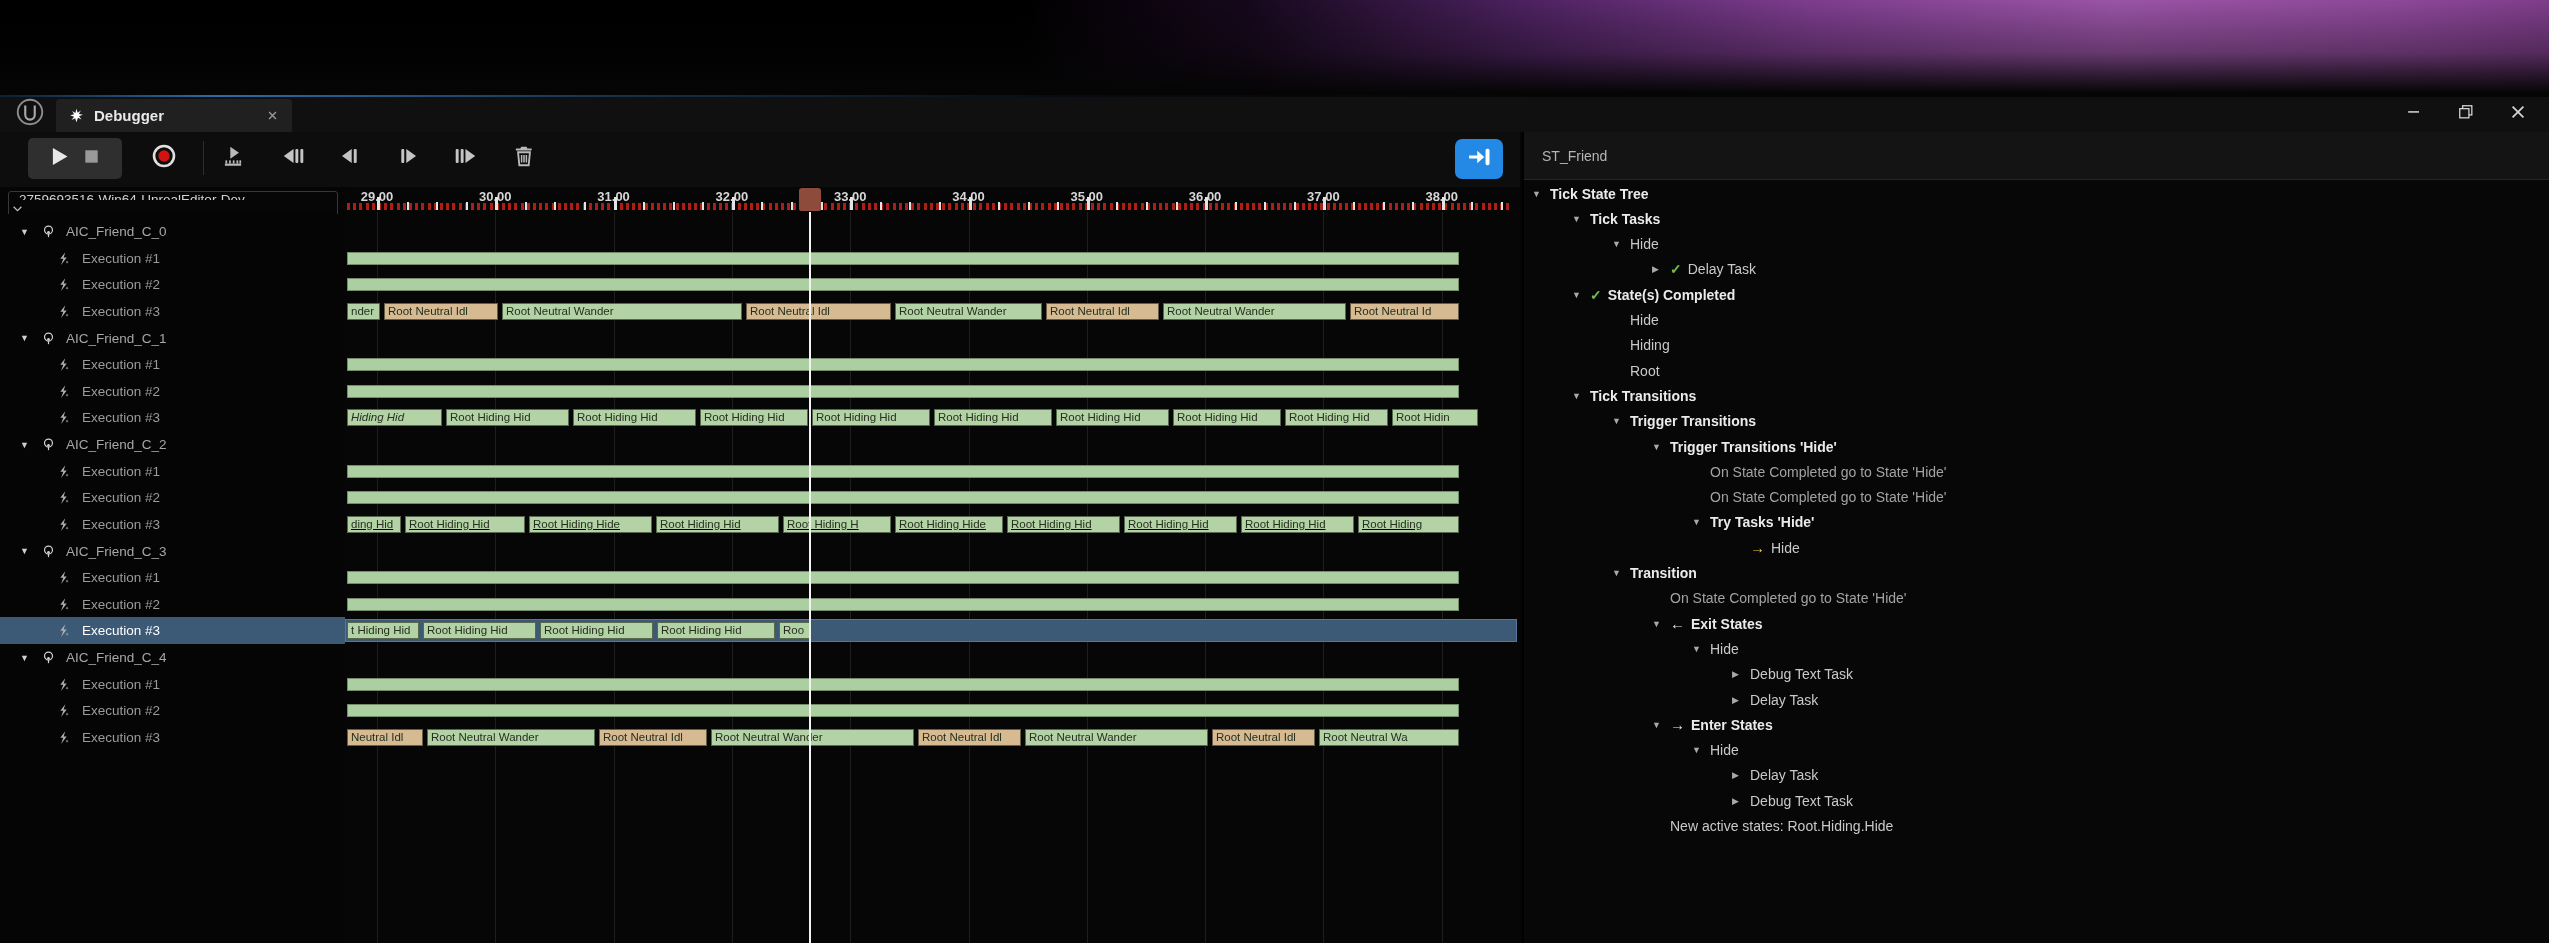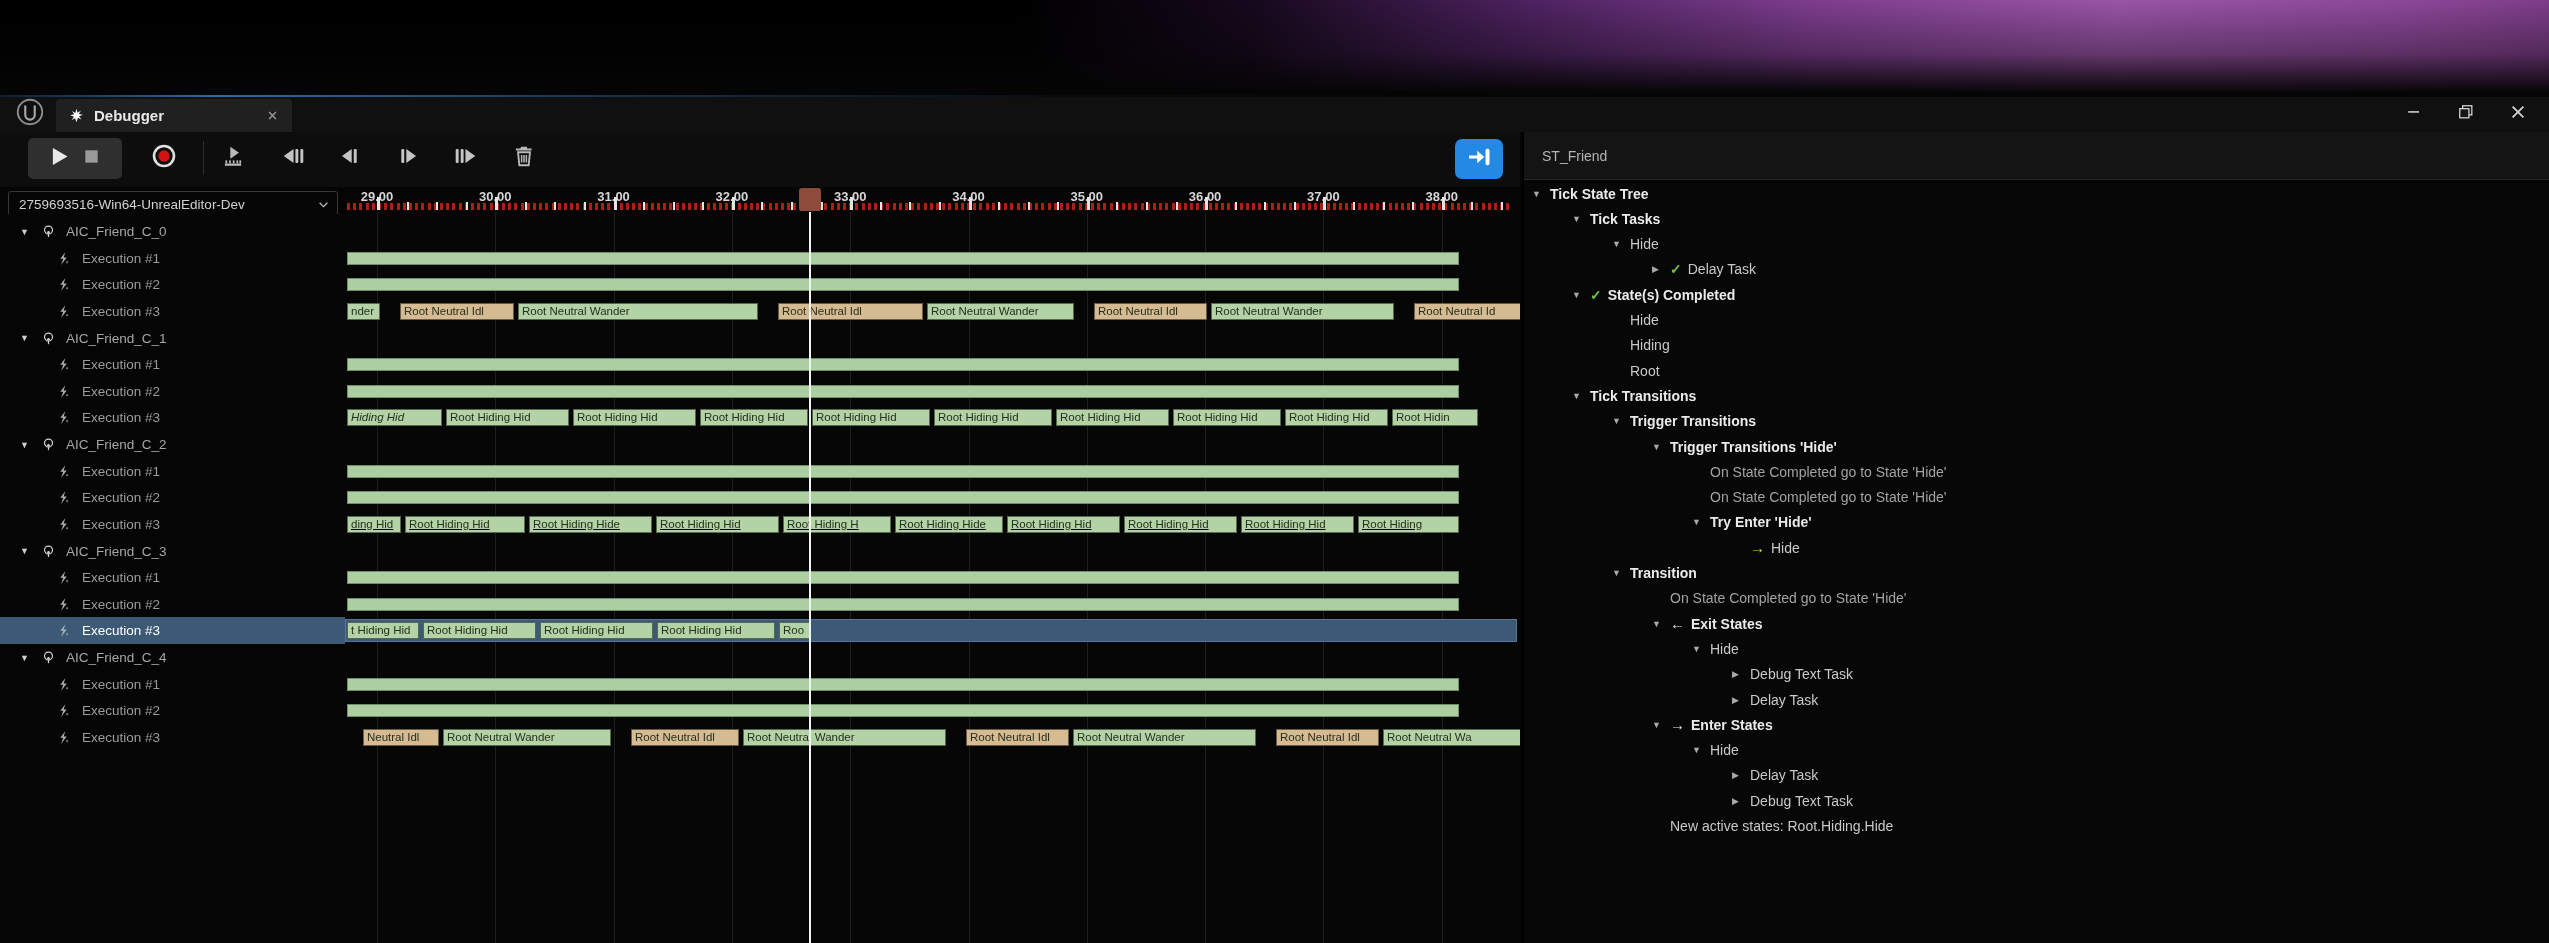--- a/index.html
+++ b/index.html
@@ -31,21 +31,21 @@
   .btn svg{width:26px;height:26px;}
   .transport{position:absolute;left:28px;top:6px;width:94px;height:41px;background:#2f2f2f;border-radius:5px;
        display:flex;align-items:center;justify-content:center;gap:6px;}
   .transport svg{width:27px;height:27px;}
   .tb-sep{position:absolute;left:203px;top:9px;width:1px;height:34px;background:#2d2d2d;}
   .jump-btn{position:absolute;left:1455px;top:7px;width:48px;height:40px;background:#2389e5;border-radius:7px;
        display:flex;align-items:center;justify-content:center;cursor:pointer;}
   .jump-btn svg{width:28px;height:28px;}
   
   .session{position:absolute;left:8px;top:191px;width:330px;height:27px;background:#060606;border:1px solid #383838;
-       border-radius:3px;box-sizing:border-box;display:flex;align-items:center;cursor:pointer;}
+       border-radius:3px;box-sizing:border-box;display:flex;align-items:flex-start;cursor:pointer;flex-direction:column;}
   .session .session-label{color:#d2d2d2;font-size:13.5px;padding-left:10px;white-space:nowrap;overflow:hidden;flex:1;}
   .session .chev{width:17px;height:17px;flex:none;margin-right:5px;}
   
   .tree-pane{position:absolute;left:0;top:214px;width:345px;height:729px;background:#050505;overflow:hidden;}
   .tree-row{position:absolute;left:0;width:345px;height:27px;display:flex;align-items:center;cursor:pointer;}
   .tree-row.group .tri{width:14px;margin-left:20px;font-size:9px;color:#cfcfcf;flex:none;}
   .tree-row .obj-icon{width:17px;height:17px;margin-left:6px;flex:none;}
   .tree-row.group .row-label{color:#a7a7a7;font-size:13.5px;margin-left:9px;white-space:nowrap;}
   .tree-row.exec .obj-icon{margin-left:55px;}
   .tree-row.exec .row-label{color:#9b9b9b;font-size:13.5px;margin-left:10px;white-space:nowrap;}
@@ -56,21 +56,21 @@
   .ruler-label{position:absolute;top:2px;transform:translateX(-50%);color:#d6d6d6;font-size:13px;font-weight:700;}
   .red-strip{position:absolute;left:2px;top:16px;width:1166px;height:7px;
        background:repeating-linear-gradient(90deg,#ad1f12 0 3px,transparent 3px 6.2px);}
   .tick{position:absolute;background:#e4e4e4;}
   .gridline{position:absolute;width:1px;top:25px;height:731px;background:#1e1e1e;}
   .track-bar{position:absolute;height:13px;background:#abcfa1;box-shadow:inset 0 0 0 1px rgba(10,14,8,.35);cursor:pointer;}
   .seg-row{position:absolute;height:17px;display:flex;gap:4px;}
   .seg{height:17px;flex:none;box-sizing:border-box;font-size:11.5px;line-height:17px;color:#27301e;
        padding:0 4px;white-space:nowrap;overflow:hidden;box-shadow:inset 0 0 0 1px rgba(12,16,8,.55);cursor:pointer;}
   .seg.green{background:#b3d3a7;}
-  .seg.tan{background:#d5ba92;margin-left:16px;}
+  .seg.tan{background:#d5ba92;}
   .seg.salmon{background:#dcb9a1;color:#6f2b22;padding-left:17px;position:relative;overflow:visible;}
   .diamond{position:absolute;left:-7px;top:2px;width:12px;height:12px;background:#7c3a30;
        border:2px solid #2e130d;transform:rotate(45deg);box-sizing:border-box;}
   .sel-strip{position:absolute;left:0;width:1172px;height:23px;background:#3c5a76;border:1px solid #54769a;box-sizing:border-box;}
   .playhead{position:absolute;top:25px;width:2px;height:731px;background:#f2f2f2;z-index:6;cursor:ew-resize;}
   .scrubber{position:absolute;top:1px;width:22px;height:23px;background:#8d4b3b;border-radius:3px 3px 2px 2px;z-index:7;cursor:ew-resize;}
   
   .right-panel{position:absolute;left:1522px;top:132px;width:1027px;height:811px;background:#070707;border-left:2px solid #000;}
   .rp-header{position:absolute;left:0;top:0;width:100%;height:48px;background:#141414;border-bottom:1px solid #262626;
        display:flex;align-items:center;box-sizing:border-box;}
@@ -539,21 +539,21 @@
         <div class="rt-row dim" style="top: 278.3px; padding-left: 168px;">
           <span class="rt-exp"></span>
           <span class="rt-label">On State Completed go to State 'Hide'</span>
         </div>
         <div class="rt-row dim" style="top: 303.6px; padding-left: 168px;">
           <span class="rt-exp"></span>
           <span class="rt-label">On State Completed go to State 'Hide'</span>
         </div>
         <div class="rt-row bold" style="top: 328.9px; padding-left: 168px;">
           <span class="rt-exp">▼</span>
-          <span class="rt-label">Try Enter 'Hide'</span>
+          <span class="rt-label">Try Tasks 'Hide'</span>
         </div>
         <div class="rt-row" style="top: 354.2px; padding-left: 208px;">
           <span class="rt-exp"></span>
           <span class="rt-marker arrow-yellow">→</span>
           <span class="rt-label">Hide</span>
         </div>
         <div class="rt-row bold" style="top: 379.5px; padding-left: 88px;">
           <span class="rt-exp">▼</span>
           <span class="rt-label">Transition</span>
         </div>

